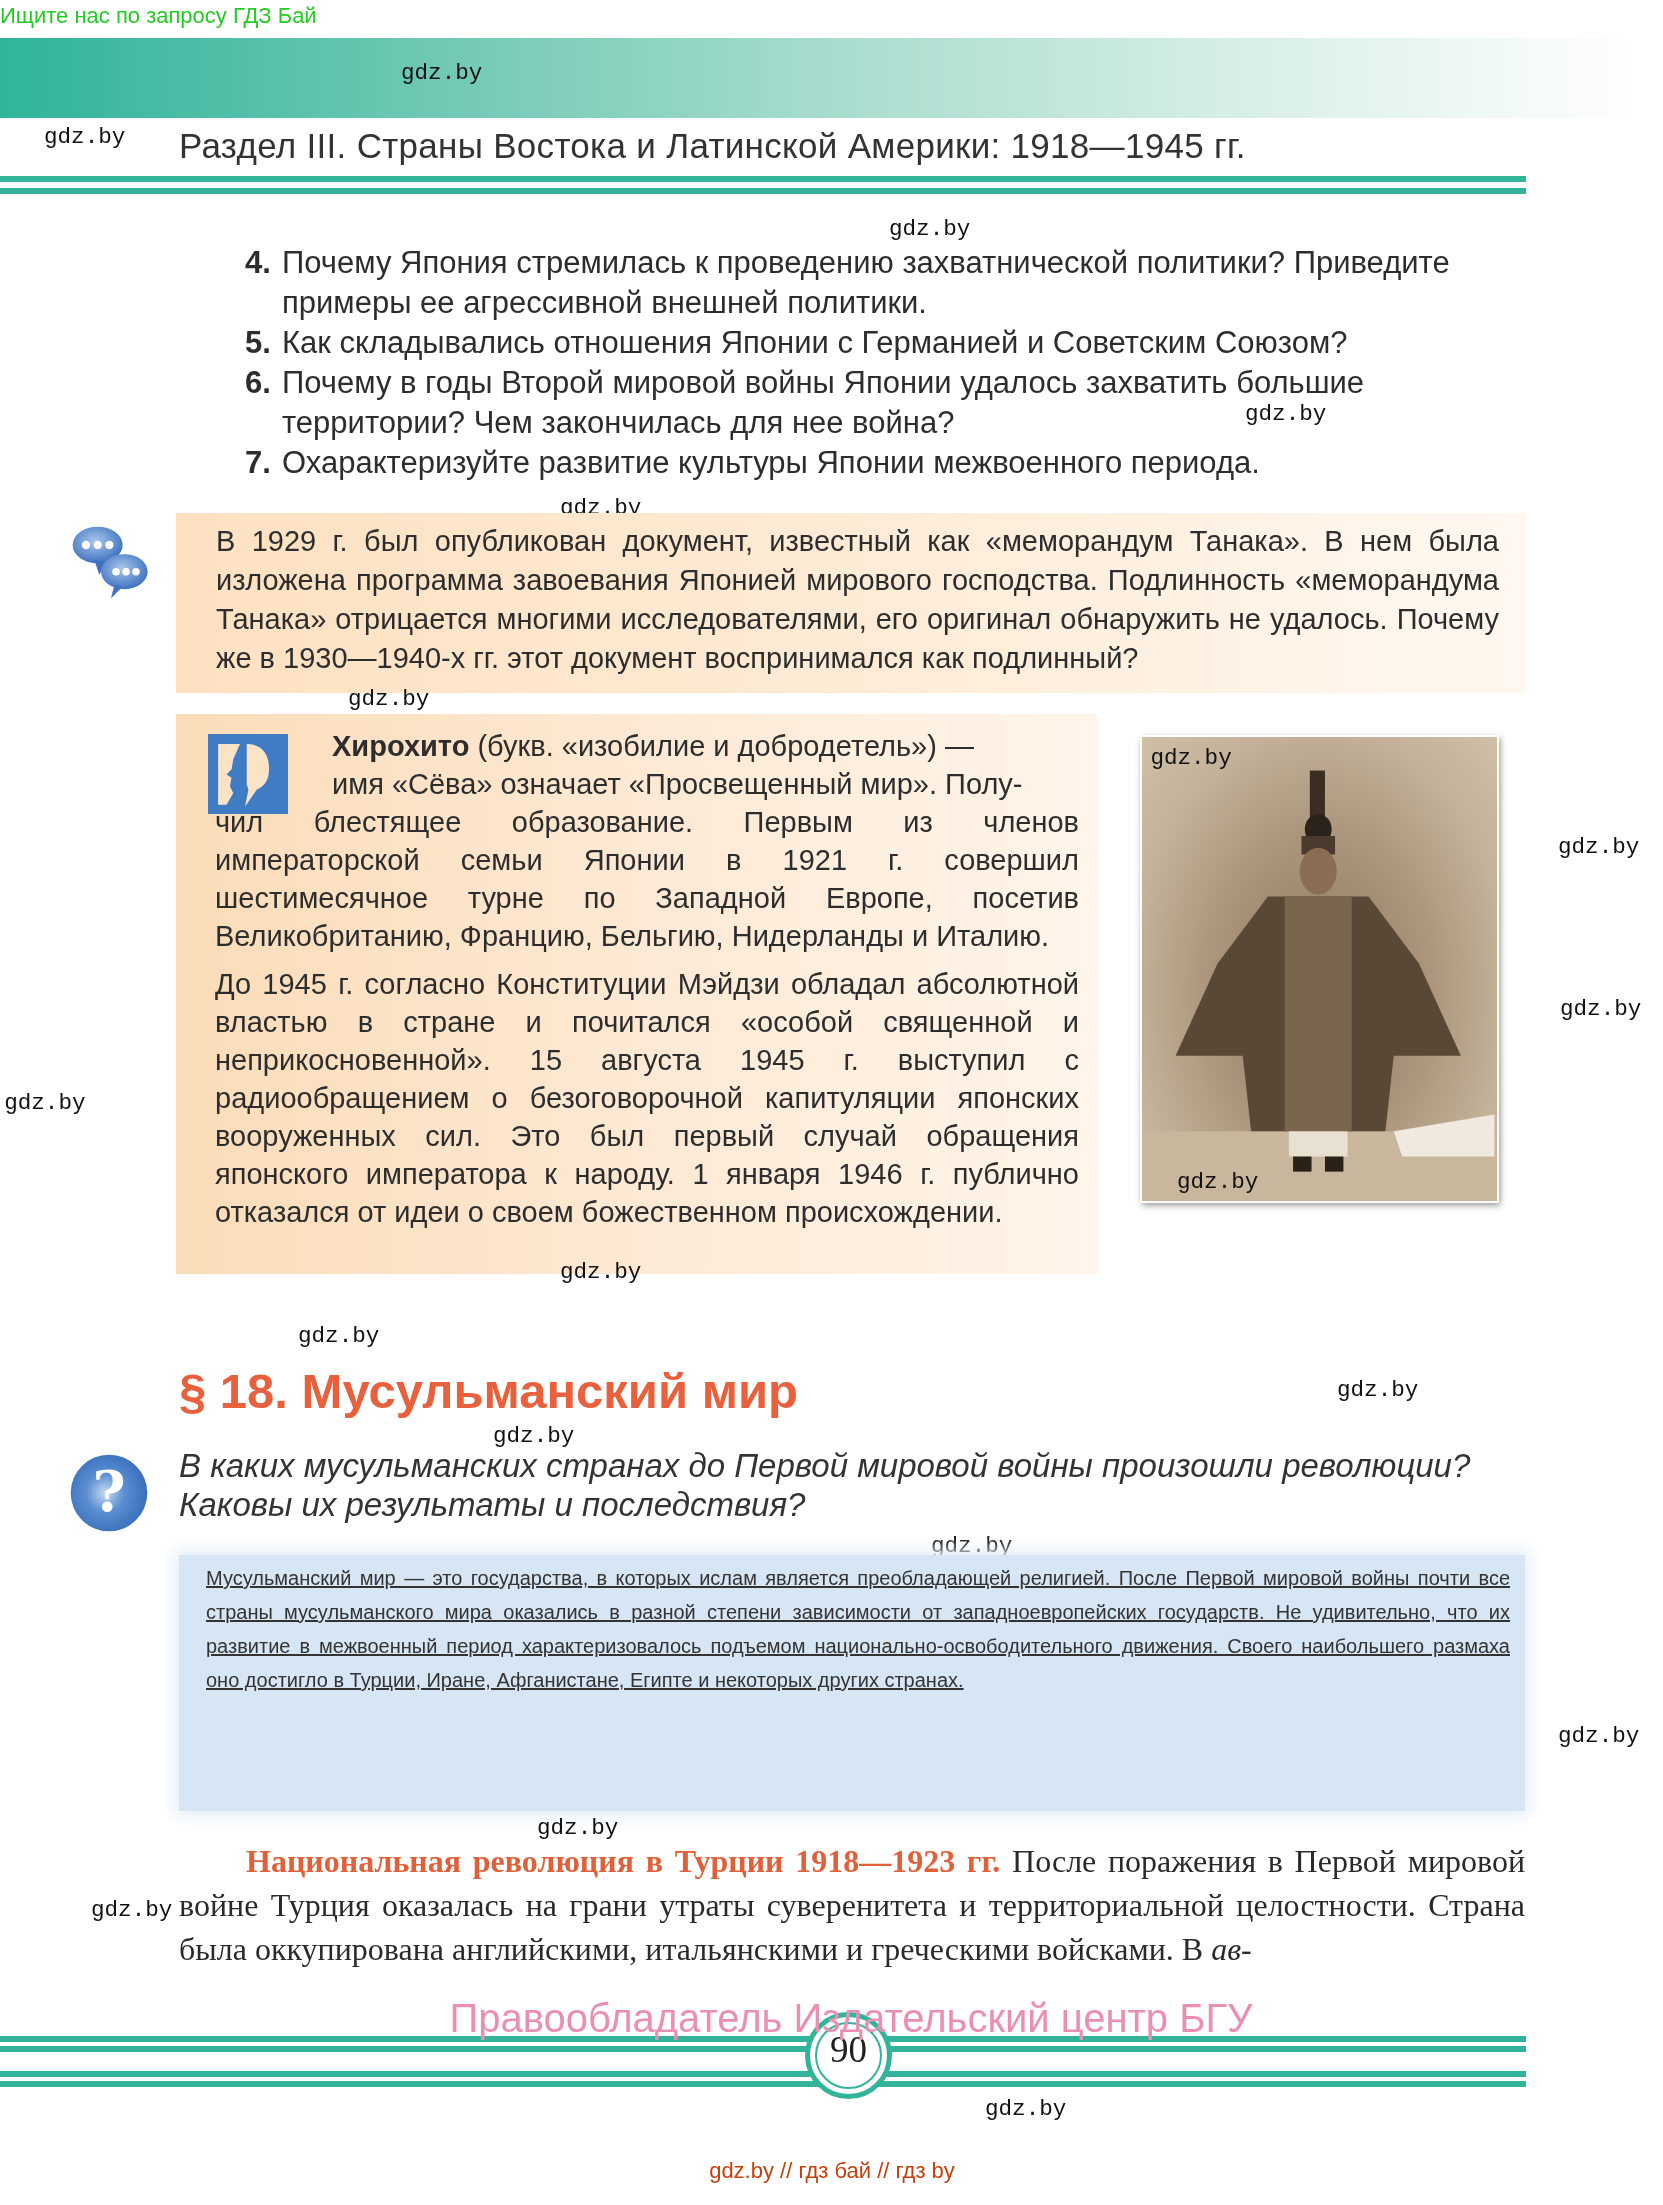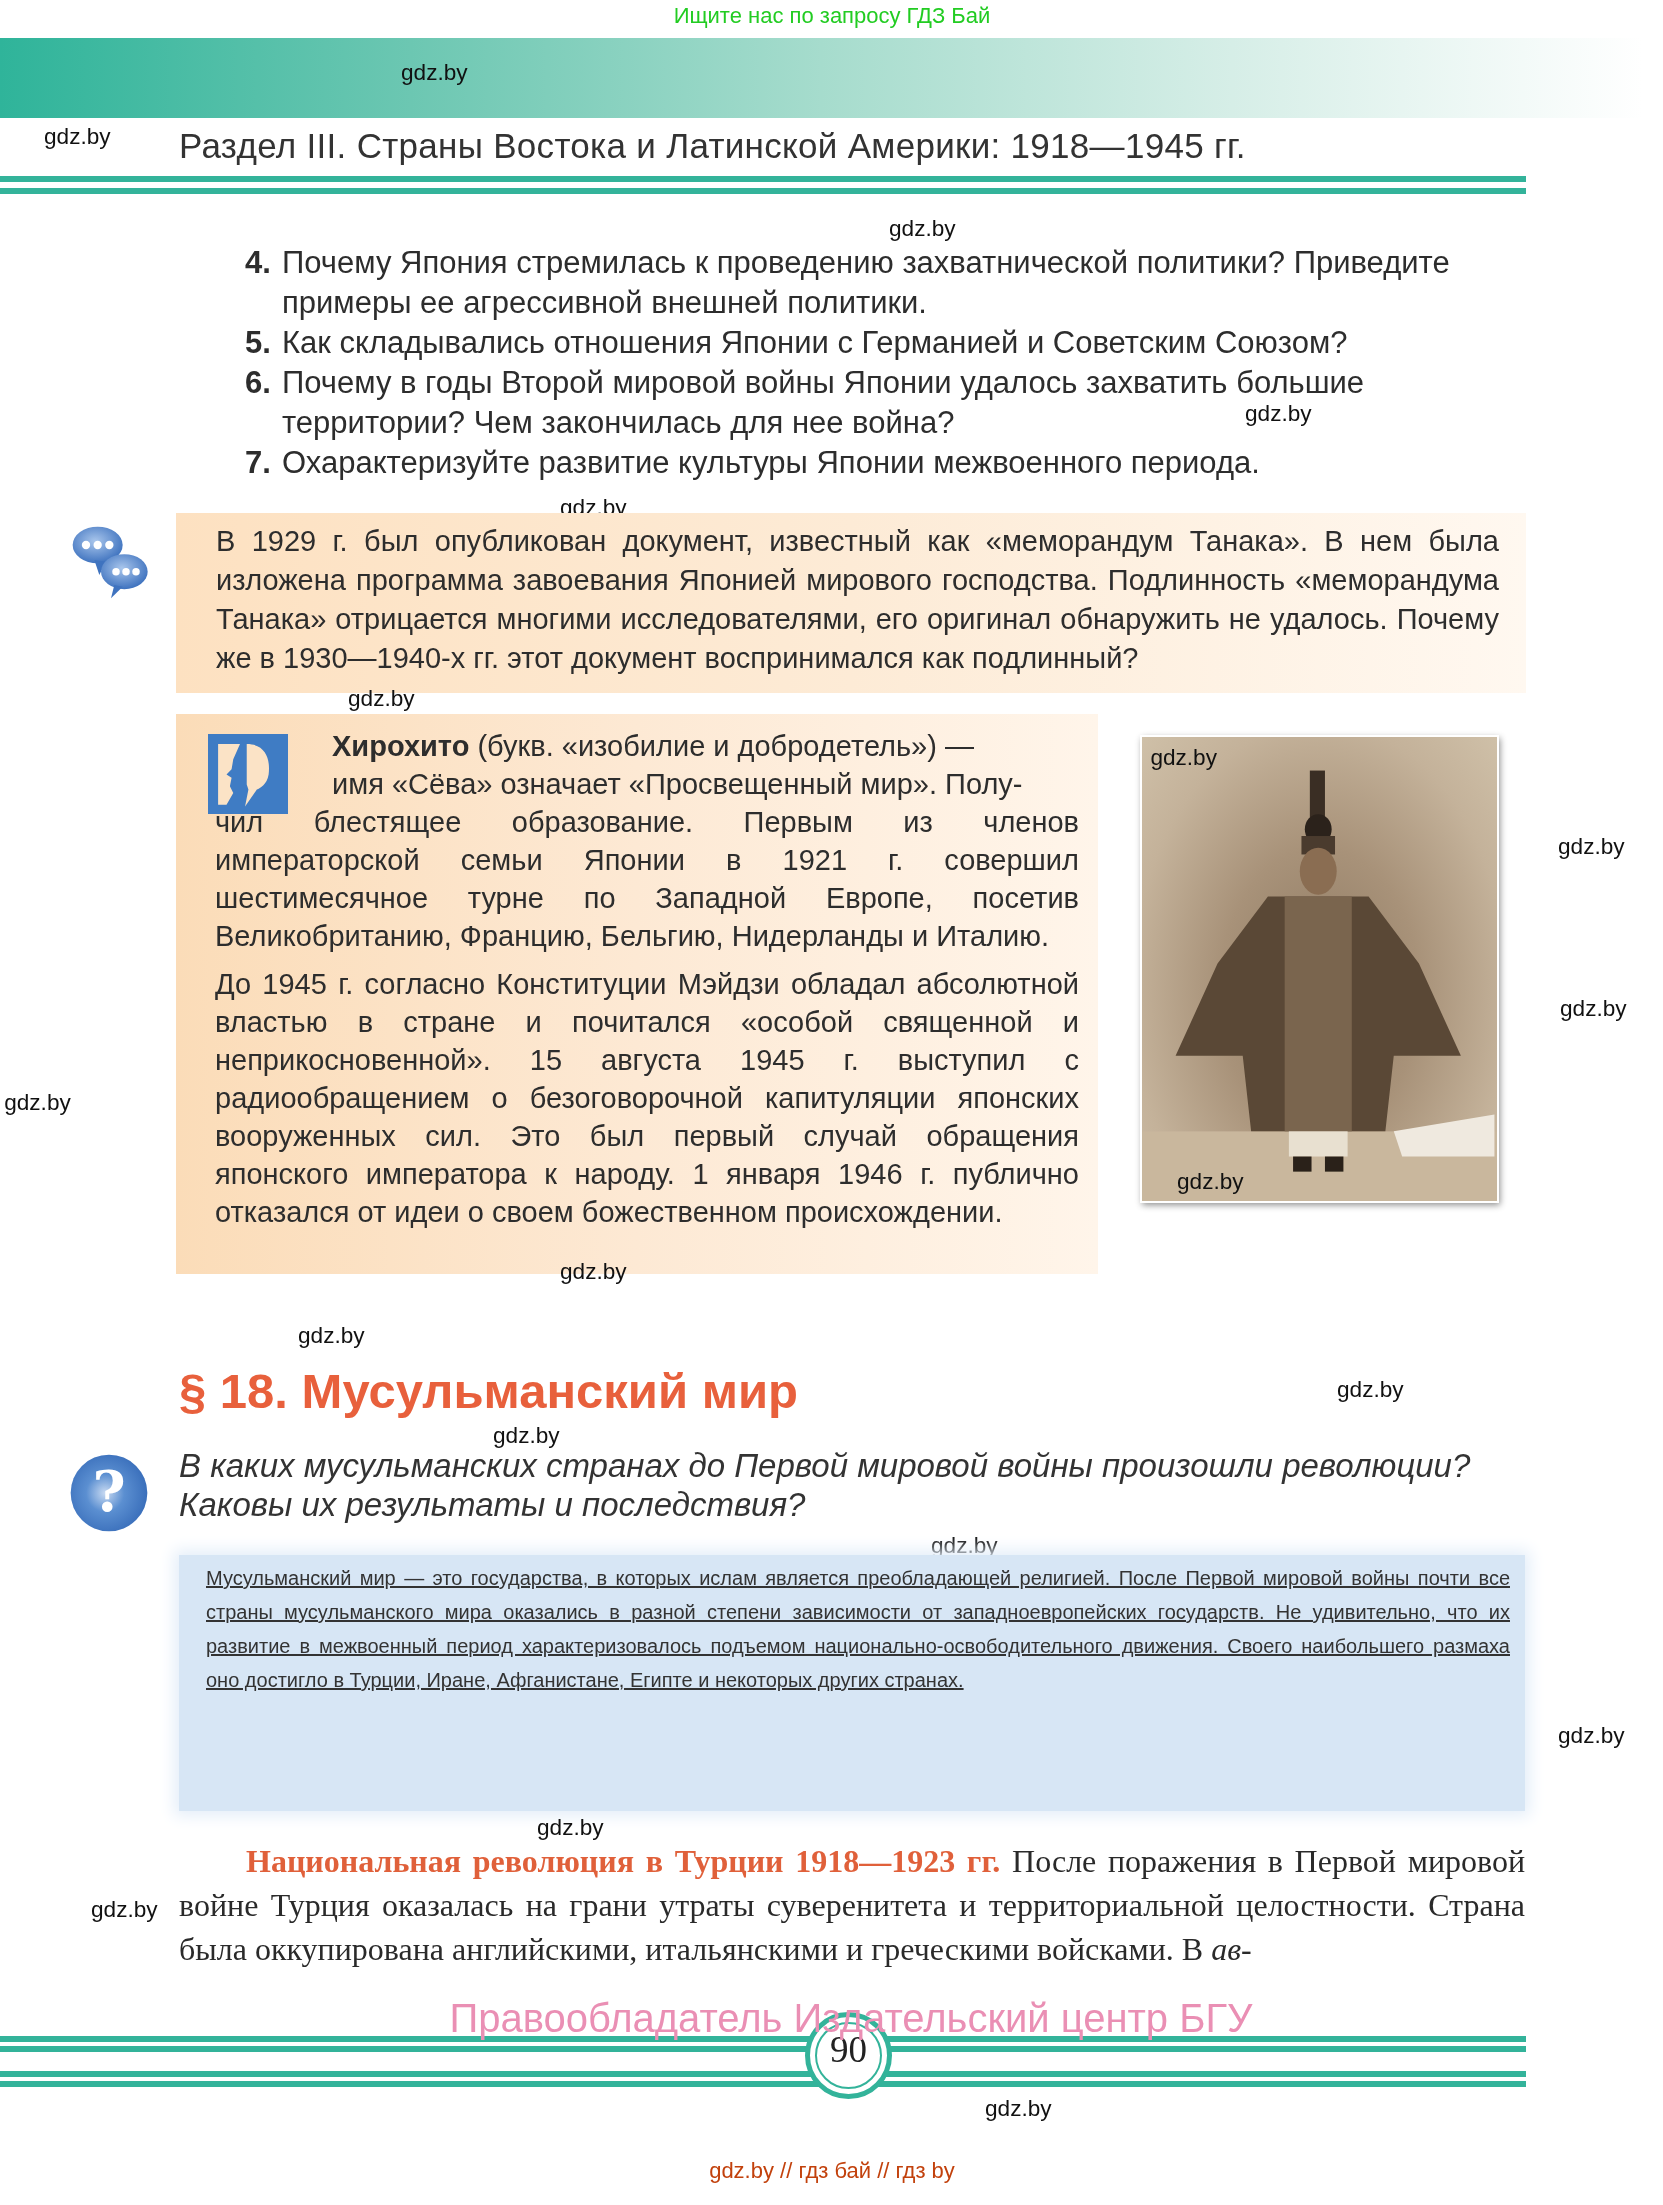--- a/index.html
+++ b/index.html
@@ -1,20 +1,20 @@
 <!DOCTYPE html>
 <html style="font-size:13.4px"><head>
 <meta charset="utf-8">
 <style>
   html, body { margin:0; padding:0; }
   body { width:1664px; height:2205px; position:relative; background:#ffffff; overflow:hidden;
          font-family:"Liberation Sans", sans-serif; color:#2b2b2b; }
   .abs { position:absolute; }
-  .wm { position:absolute; font-family:Liberation Sans, sans-serif; font-size:22.6px; color:#111; }
-  .top-notice { left:0; width:1664px; top:3.4px; text-align:center; color:#22cc22; font-size:22px; }
+  .wm { position:absolute; font-family:Liberation Mono, monospace; font-size:22.6px; color:#111; }
+  .top-notice { left:0; width:1664px; top:3.4px; text-align:left; color:#22cc22; font-size:22px; }
   .teal-band { left:0; top:38px; width:1643px; height:80px;
     background:linear-gradient(90deg,#2fb49a 0%,#6cc7b2 25%,#a6dccd 50%,#d6eee7 75%,#ffffff 100%); }
   .section-title { left:179px; top:126px; font-size:35px; color:#333; letter-spacing:0.3px; }
   .rule { left:0; width:1526px; height:5.9px; background:#33b39a; }
   .questions { left:245px; top:243px; width:1283px; font-size:31px; line-height:40px; color:#2d2d2d; }
   .q { position:relative; padding-left:37px; }
   .q .num { position:absolute; left:0; top:0; font-weight:bold; }
   .disc-box { left:176px; top:513px; width:1350px; height:180px;
      background:linear-gradient(90deg,#fde1c1 0%,#fdebd6 50%,#fff8f0 100%); }
   .disc-text { left:216px; top:522px; width:1283px; font-size:29px; line-height:39px; color:#2d2d2d; text-align:justify; }

